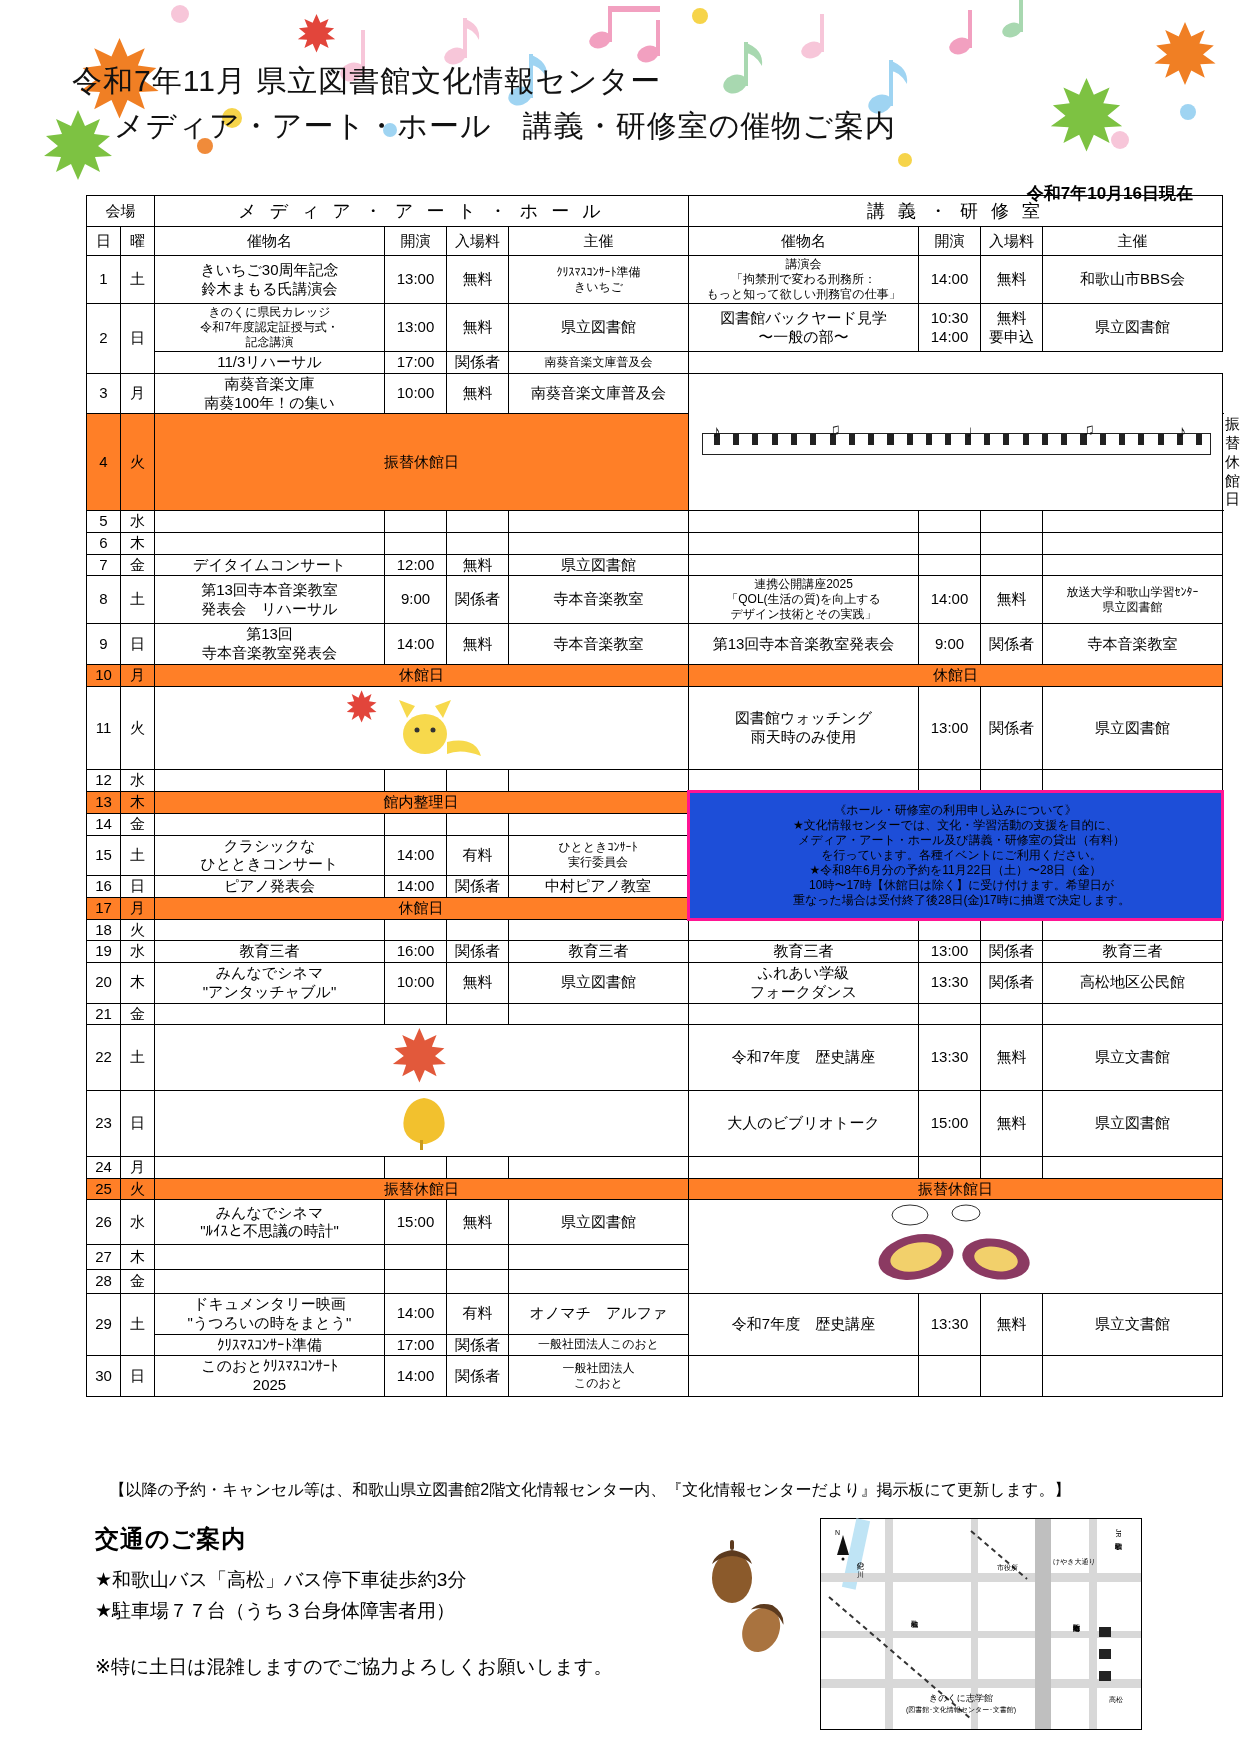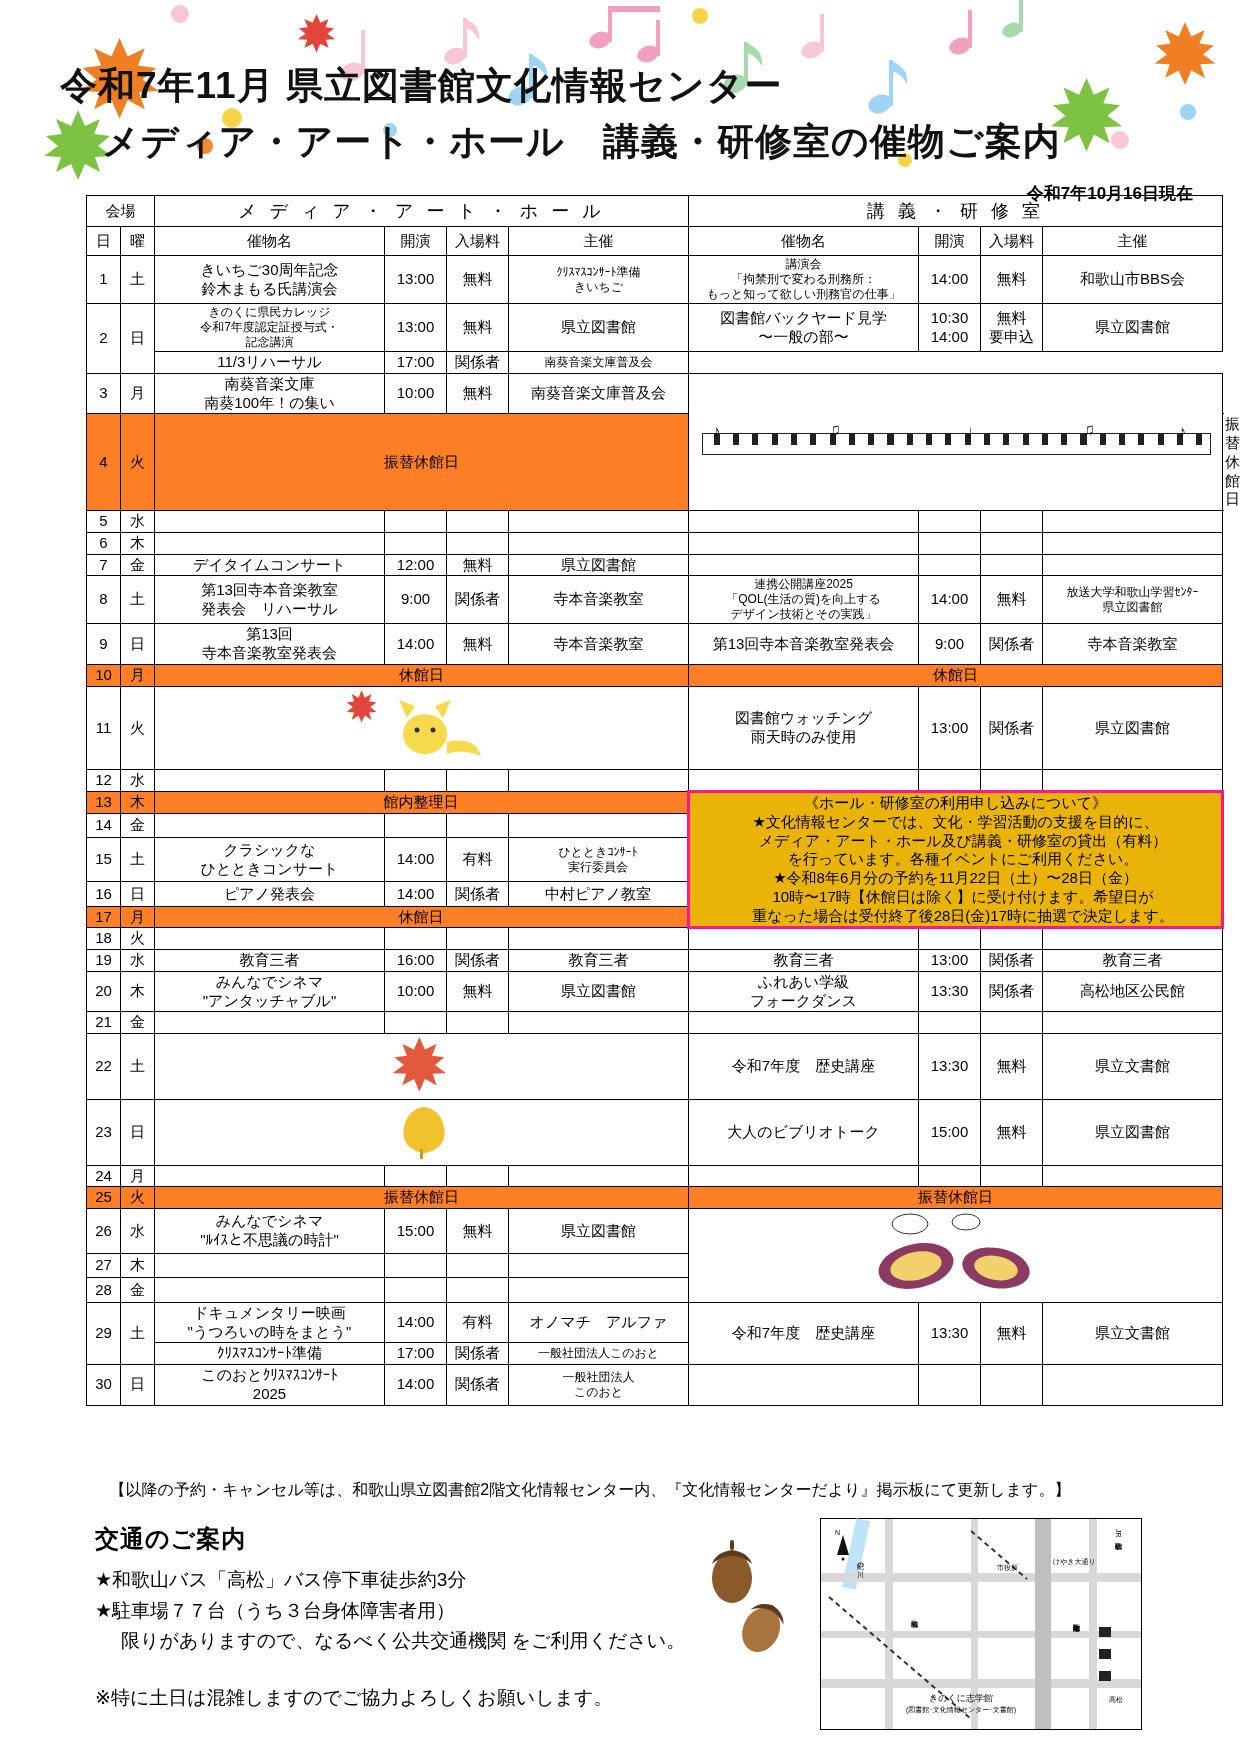--- a/index.html
+++ b/index.html
@@ -10,22 +10,22 @@
     color:#000;
     position:relative;
     overflow:hidden;
   }
   
   .page{position:relative;width:1241px;height:1755px;}
   .deco-band{
     position:absolute;left:0;top:0;width:1241px;height:190px;overflow:hidden;pointer-events:none;
   }
   .header-title{
-    position:absolute;left:60px;top:58px;width:1120px;
-    font-size:37px;font-weight:bold;letter-spacing:1px;line-height:1.5;
+    position:absolute;left:72px;top:58px;width:1120px;
+    font-size:30px;font-weight:normal;letter-spacing:1px;line-height:1.5;
     color:#111;
   }
   .header-title .l2{padding-left:42px;display:block;}
   .asof{
     position:absolute;right:48px;top:182px;font-size:17px;font-weight:bold;
   }
   
   table.cal{
     position:absolute;left:44px;top:195px;
     border-collapse:collapse;
@@ -47,22 +47,22 @@
   .c-name{width:230px;}
   .c-time{width:62px;}
   .c-fee{width:62px;}
   .c-host{width:180px;}
   .hdr-venue{font-size:18px;letter-spacing:4px;font-weight:normal;height:28px;}
   .hdr-col{height:26px;font-size:15px;}
   .closed{background:#FF7F27;font-weight:normal;}
   .small{font-size:12px;}
   .tight{line-height:1.2;}
   .notice{
-    background:#eab308;border:3px solid #FF1493 !important;
-    text-align:left;padding:6px 10px;font-size:15px;line-height:1.55;
+    background:#1d4ed8;border:3px solid #FF1493 !important;
+    text-align:left;padding:6px 10px;font-size:12px;line-height:1.55;
   }
   .notice .ctr{text-align:center;display:block;}
   
   .piano{position:relative;height:42px;width:100%;overflow:hidden;}
   .piano .kb{position:absolute;left:2%;top:12px;width:96%;height:20px;background:#fff;border:1px solid #222;}
   .piano .kb i{position:absolute;top:0;width:1.2%;height:11px;background:#222;}
   .piano .nt{position:absolute;font-size:17px;color:#111;}
   .footnote{
     position:absolute;left:30px;top:1480px;width:1120px;text-align:center;
     font-size:16px;
@@ -803,21 +803,20 @@
         </tr>
       </tbody>
   </table>
 
   <div class="footnote">【以降の予約・キャンセル等は、和歌山県立図書館2階文化情報センター内、『文化情報センターだより』掲示板にて更新します。】</div>
 
   <div class="access">
     <h3>交通のご案内</h3>
     <p>★和歌山バス「高松」バス停下車徒歩約3分</p>
     <p>★駐車場７７台（うち３台身体障害者用）</p>
-    <p class="ind">限りがありますので、なるべく公共交通機関 をご利用ください。</p>
     <p class="note2">※特に土日は混雑しますのでご協力よろしくお願いします。</p>
   </div>
 
   <svg class="acorn" style="left:690px;top:1530px;" width="110" height="130">
     <g transform="translate(12,6)">
       <ellipse cx="30" cy="42" rx="20" ry="25" fill="#8B5A2B"></ellipse>
       <path d="M10 28 q20 -16 40 0 q-4 -12 -20 -14 q-16 2 -20 14 z" fill="#5C3A1E"></path>
       <rect x="28" y="4" width="4" height="10" rx="2" fill="#5C3A1E"></rect>
     </g>
     <g transform="translate(42,58) rotate(25 30 40)">

